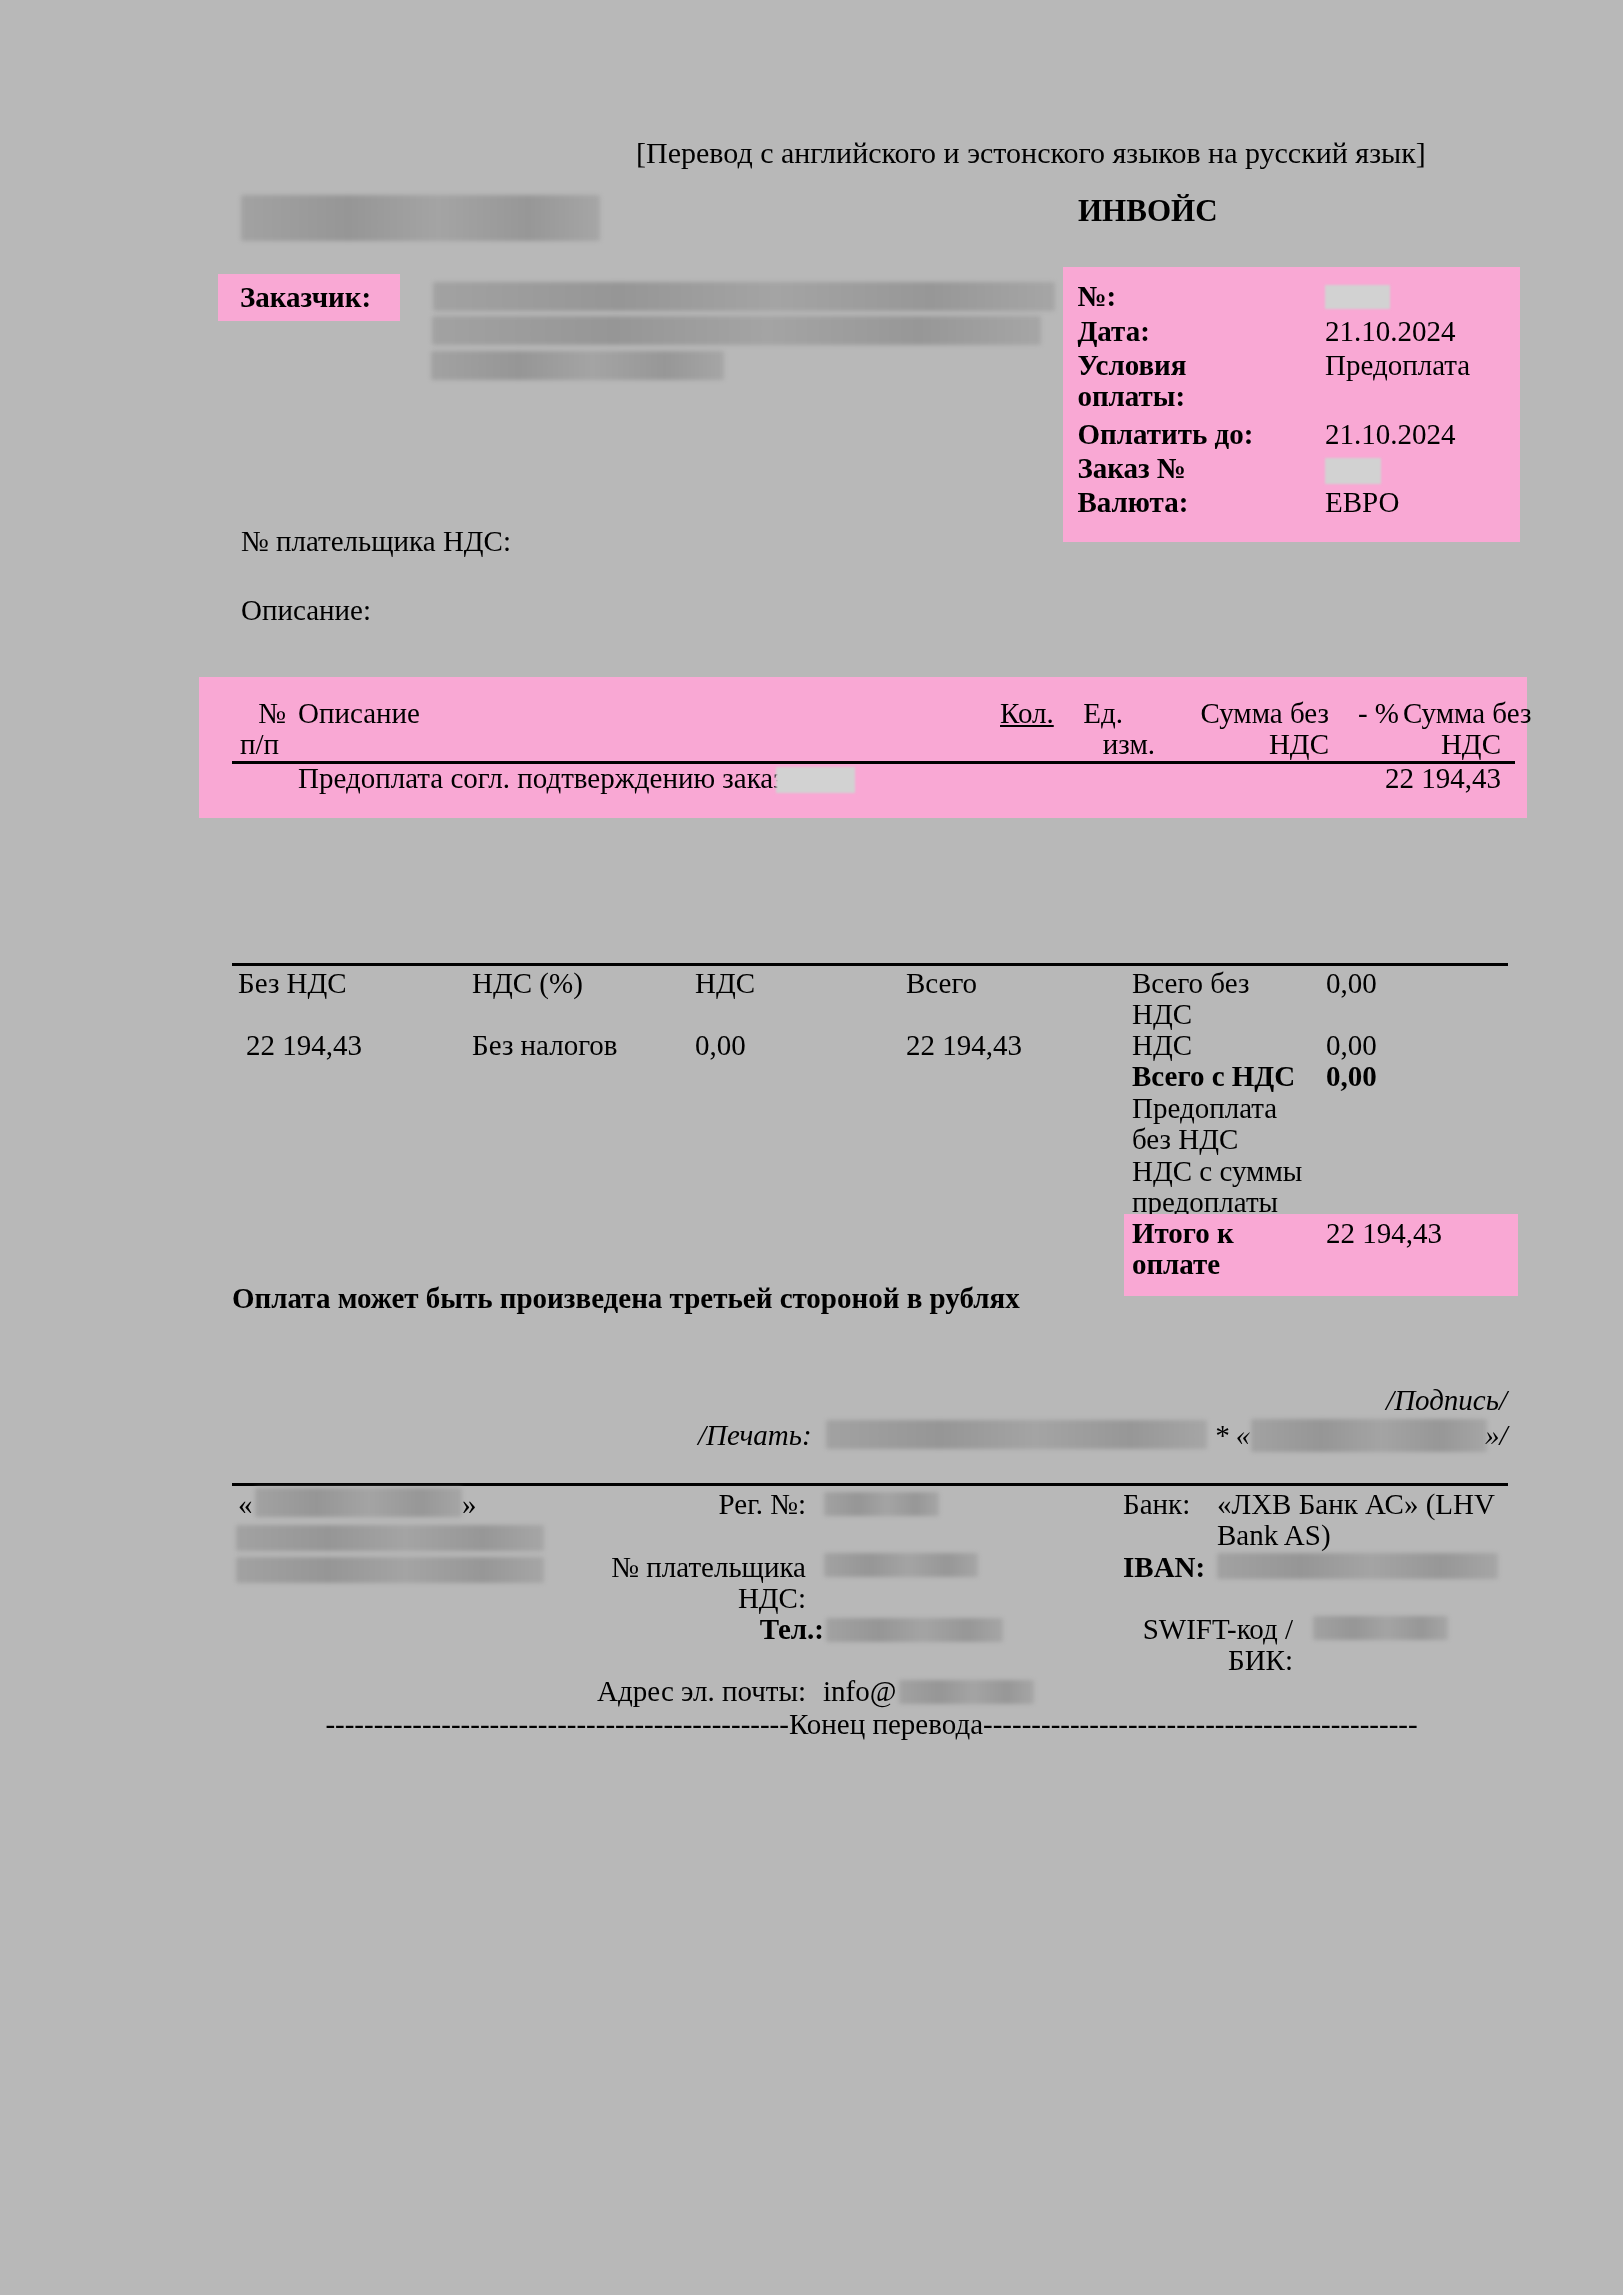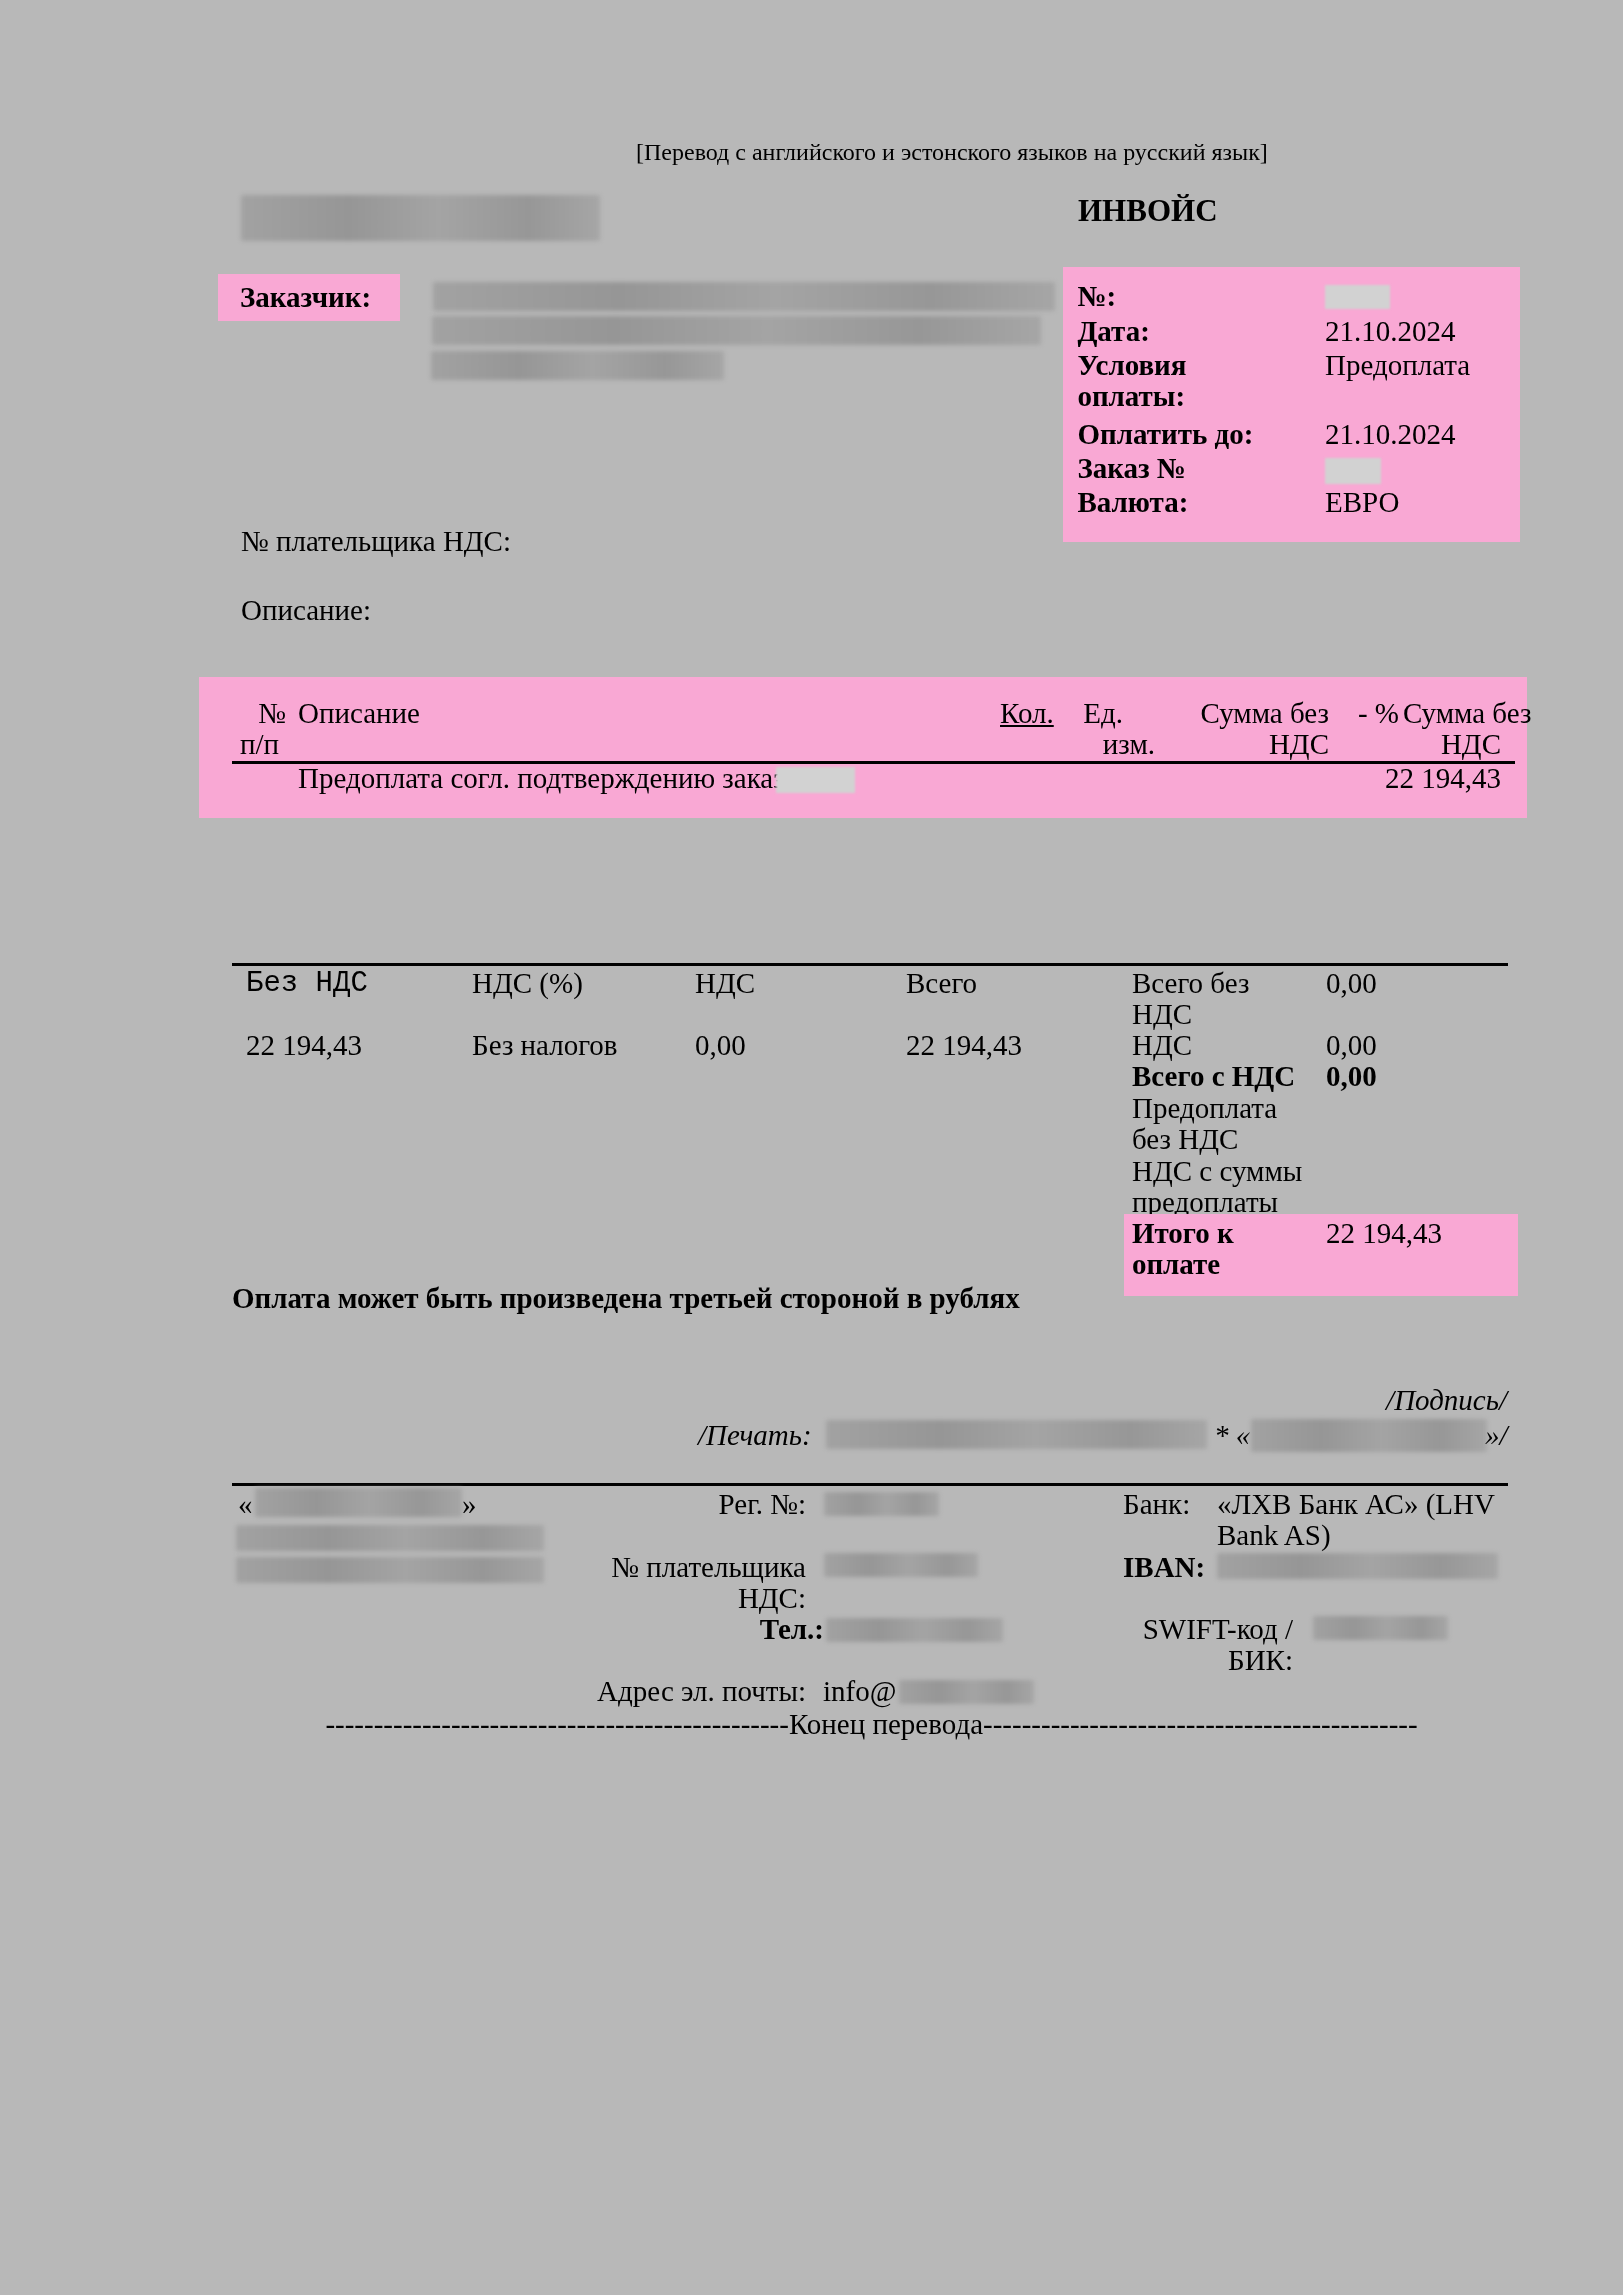--- a/index.html
+++ b/index.html
@@ -17,21 +17,21 @@
     .i { font-style: italic; }
     .white { background: #f9a8d4; }
     .blur { background: linear-gradient(90deg, #a2a2a2, #969696 30%, #a4a4a4 55%, #979797 80%, #a6a6a6); filter: blur(2px); border-radius: 2px; }
     .blur-light { background: #d2d2d2; filter: blur(1.3px); }
     .rule { background: #000; height: 2.6px; }
     .right { text-align: right; }
   </style>
 </head>
 <body>
 
-<div class="abs t" style="left:636px; top:137px; font-size:24px;">[Перевод с английского и эстонского языков на русский язык]</div>
+<div class="abs t" style="left:636px; top:137px; font-size:30px;">[Перевод с английского и эстонского языков на русский язык]</div>
 <div class="abs blur" style="left:241px; top:195px; width:359px; height:46px;"></div>
 <div class="abs t b" style="left:1078px; top:195px; font-size:31px;">ИНВОЙС</div>
 
 <div class="abs white" style="left:218px; top:274px; width:182px; height:47px;">
   <div class="t b" style="position:absolute; left:22px; top:7.9px;">Заказчик:</div>
 </div>
 <div class="abs blur" style="left:433px; top:282px; width:622px; height:29px;"></div>
 <div class="abs blur" style="left:432px; top:316px; width:609px; height:29px;"></div>
 <div class="abs blur" style="left:431px; top:351px; width:293px; height:29px;"></div>
 
@@ -72,21 +72,21 @@
   <div class="t right" style="position:absolute; left:1204px; top:52px; width:98px;">НДС</div>
   <div class="rule" style="position:absolute; left:33px; top:84px; width:1283px;"></div>
   <div>
     <div class="t" style="position:absolute; left:99px; top:86px;">Предоплата согл. подтверждению заказа</div>
     <div class="blur-light" style="position:absolute; left:577px; top:90px; width:79px; height:26px;"></div>
     <div class="t right" style="position:absolute; left:1171px; top:86px; width:131px;">22 194,43</div>
   </div>
 </div>
 
 <div class="abs rule" style="left:232px; top:963px; width:1276px;"></div>
-<div class="abs t" style="left:246px; top:968px;font-family:Liberation Mono, monospace;">Без НДС</div>
+<div class="abs t" style="left:238px; top:968px;">Без НДС</div>
 <div class="abs t" style="left:472px; top:968px;">НДС (%)</div>
 <div class="abs t" style="left:695px; top:968px;">НДС</div>
 <div class="abs t" style="left:906px; top:968px;">Всего</div>
 
 <div class="abs t" style="left:246px; top:1030px;">22 194,43</div>
 <div class="abs t" style="left:472px; top:1030px;">Без налогов</div>
 <div class="abs t" style="left:695px; top:1030px;">0,00</div>
 <div class="abs t" style="left:906px; top:1030px;">22 194,43</div>
 
 <div class="abs t" style="left:1132px; top:968px; width:177px; white-space:normal;">Всего без НДС</div>

